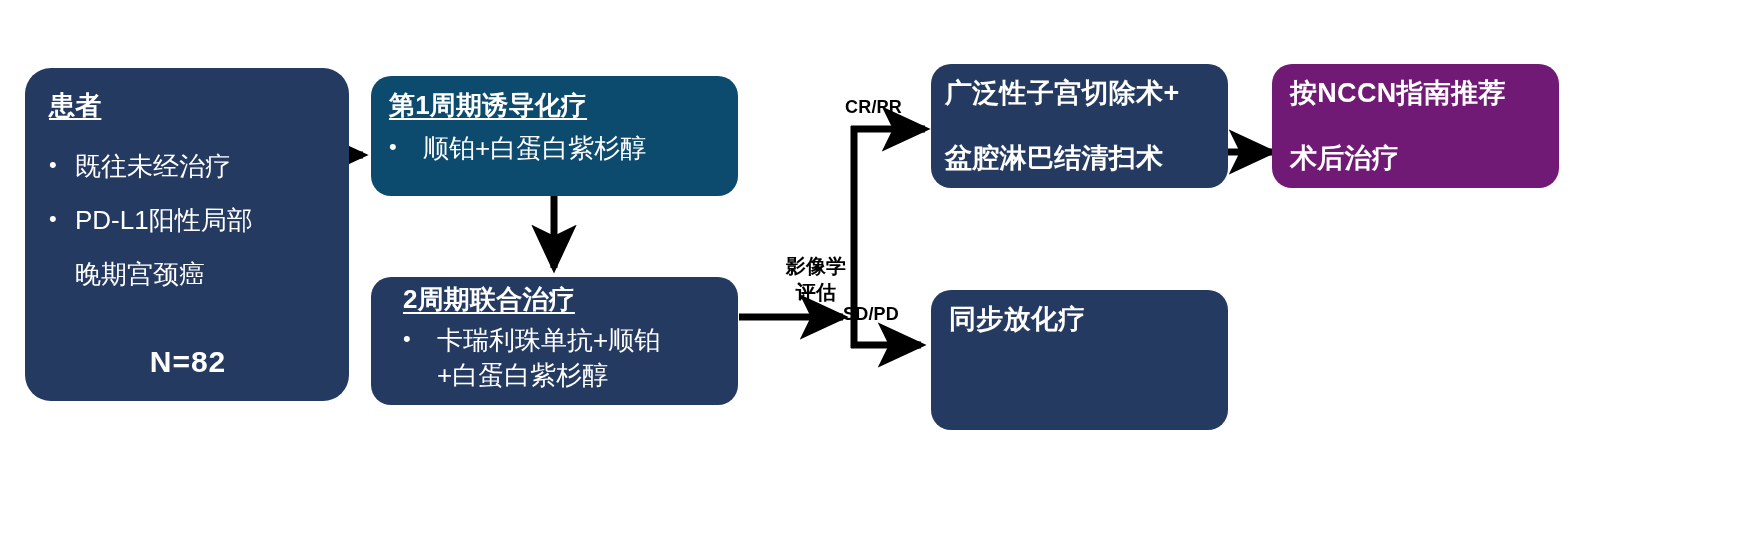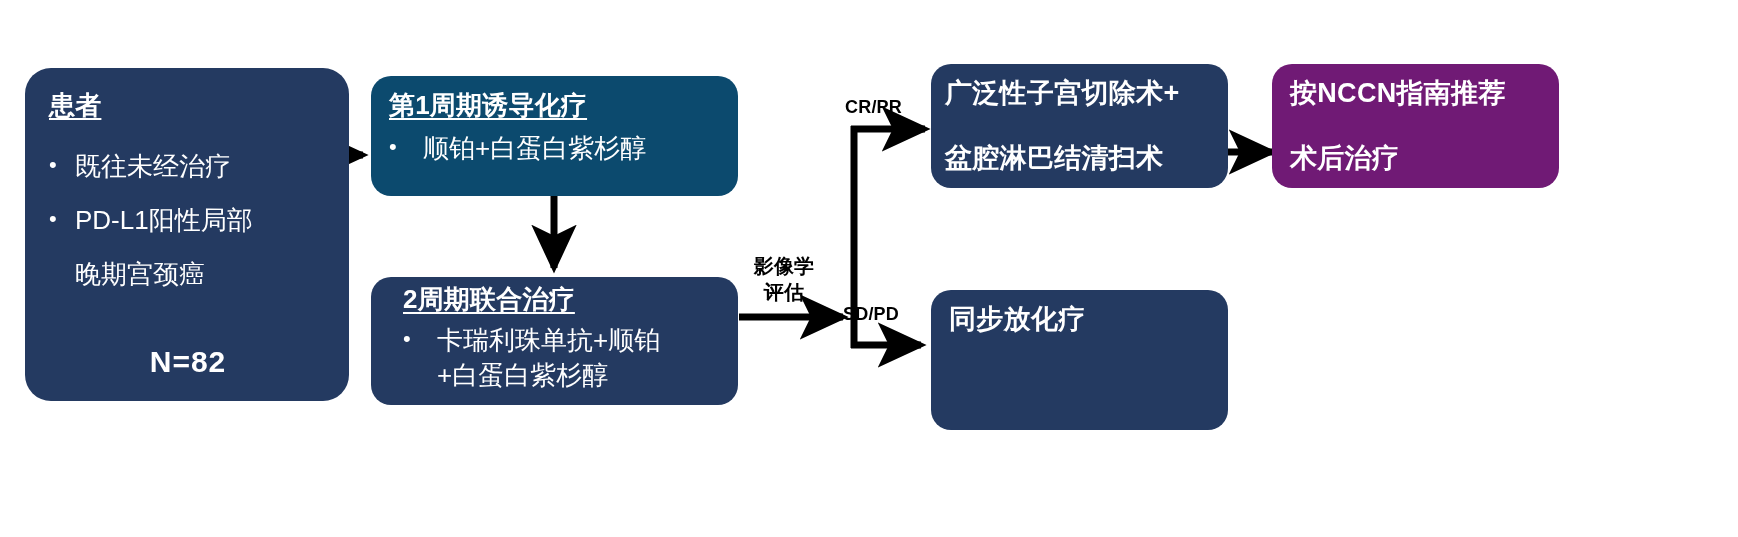--- a/index.html
+++ b/index.html
@@ -176,21 +176,21 @@
       <div class="heavy-line">术后治疗</div>
     </div>
   </div>
 
   <div class="box" style="left: 931px; top: 290px; width: 297px; height: 140px; border-radius: 20px; background: rgb(36, 58, 97); color: rgb(255, 255, 255);">
     <div class="box-inner" style="padding:10px 12px 10px 18px;">
       <div class="heavy-line">同步放化疗</div>
     </div>
   </div>
 
-  <div class="edge-label cjk" style="left:744px; top:253px; width:80px;">
+  <div class="edge-label cjk" style="left:776px; top:253px; width:80px;">
     <div>影像学</div>
     <div>评估</div>
   </div>
 
   <div class="edge-label" style="left:845px; top:97px;">CR/PR</div>
 
   <div class="edge-label" style="left:843px; top:304px;">SD/PD</div>
 
 </div>
 

